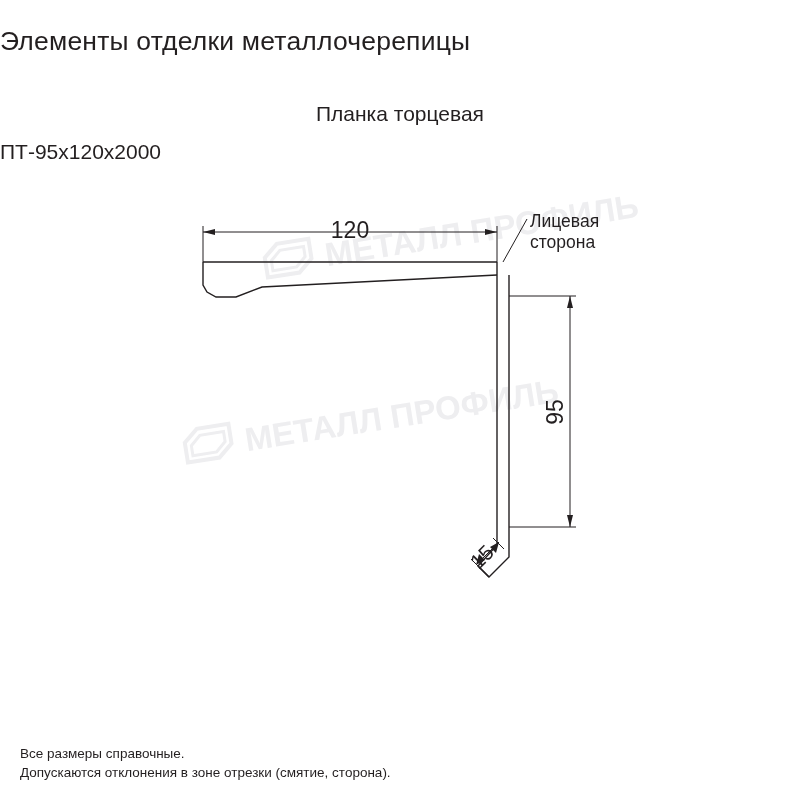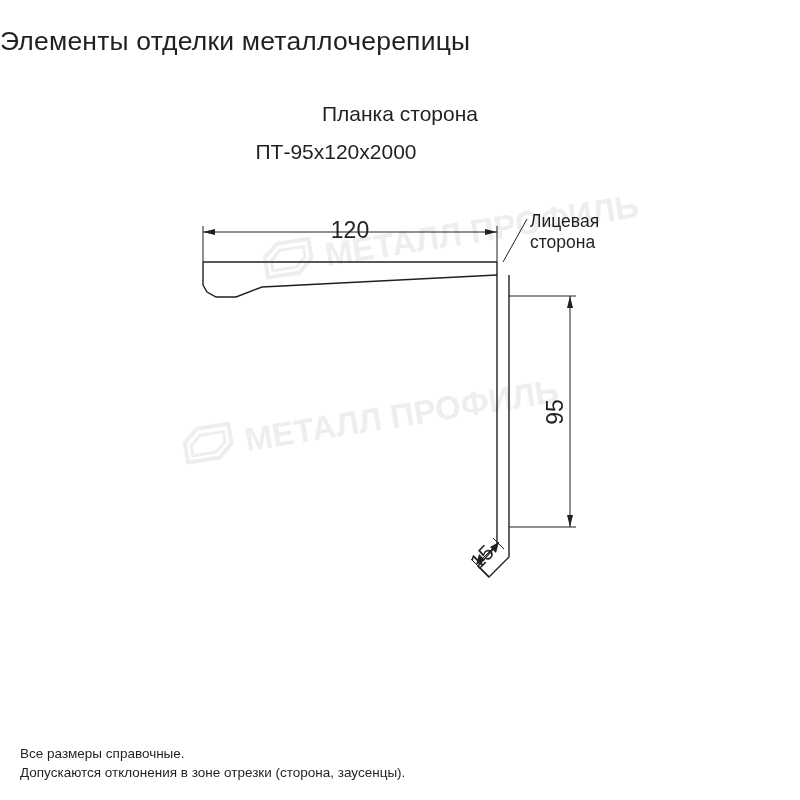--- a/index.html
+++ b/index.html
@@ -36,21 +36,21 @@
     width: 800px;
     text-align: center;
     font-size: 21px;
     color: #231f20;
   }
   .title-code {
     position: absolute;
     top: 140px;
     left: 0;
     width: 672px;
-    text-align: center;
+    text-align: left;
     font-size: 21px;
     color: #231f20;
   }
   .drawing {
     position: absolute;
     top: 0;
     left: 0;
     width: 800px;
     height: 800px;
   }
@@ -63,21 +63,21 @@
     color: #231f20;
   }
   .footer div { white-space: nowrap; }
 </style>
 </head>
 <body>
 
 <div class="page">
 
   <div class="title-main">Элементы отделки металлочерепицы</div>
-  <div class="title-sub">Планка сторона</div>
+  <div class="title-sub">Планка торцевая</div>
   <div class="title-code">ПТ-95х120х2000</div>
 
   <svg class="drawing" viewBox="0 0 800 800" xmlns="http://www.w3.org/2000/svg">
 
     <g fill="#eeeef0" stroke="none">
       <g transform="translate(262,240) rotate(-9)">
         <g>
           <path d="M0,38 L0,18 L14,6 L46,6 L46,26 L32,38 Z" fill="none" stroke="#eeeef0" stroke-width="4"></path>
           <path d="M6,32 L6,22 L16,13 L40,13 L40,23 L30,32 Z" fill="none" stroke="#eeeef0" stroke-width="3"></path>
         </g>
@@ -137,16 +137,16 @@
 
     <g stroke="#231f20" stroke-width="1" fill="none">
       <line x1="503" y1="262" x2="527" y2="219"></line>
     </g>
     <text id="face1" x="530" y="227" font-family="Liberation Sans, sans-serif" font-size="17.5" fill="#231f20">Лицевая</text>
     <text id="face2" x="530" y="248" font-family="Liberation Sans, sans-serif" font-size="17.5" fill="#231f20">сторона</text>
   </svg>
 
   <div class="footer">
     <div>Все размеры справочные.</div>
-    <div>Допускаются отклонения в зоне отрезки (сторона, заусенцы).</div>
+    <div>Допускаются отклонения в зоне отрезки (смятие, сторона).</div>
   </div>
 
 </div>
 
 </body></html>

